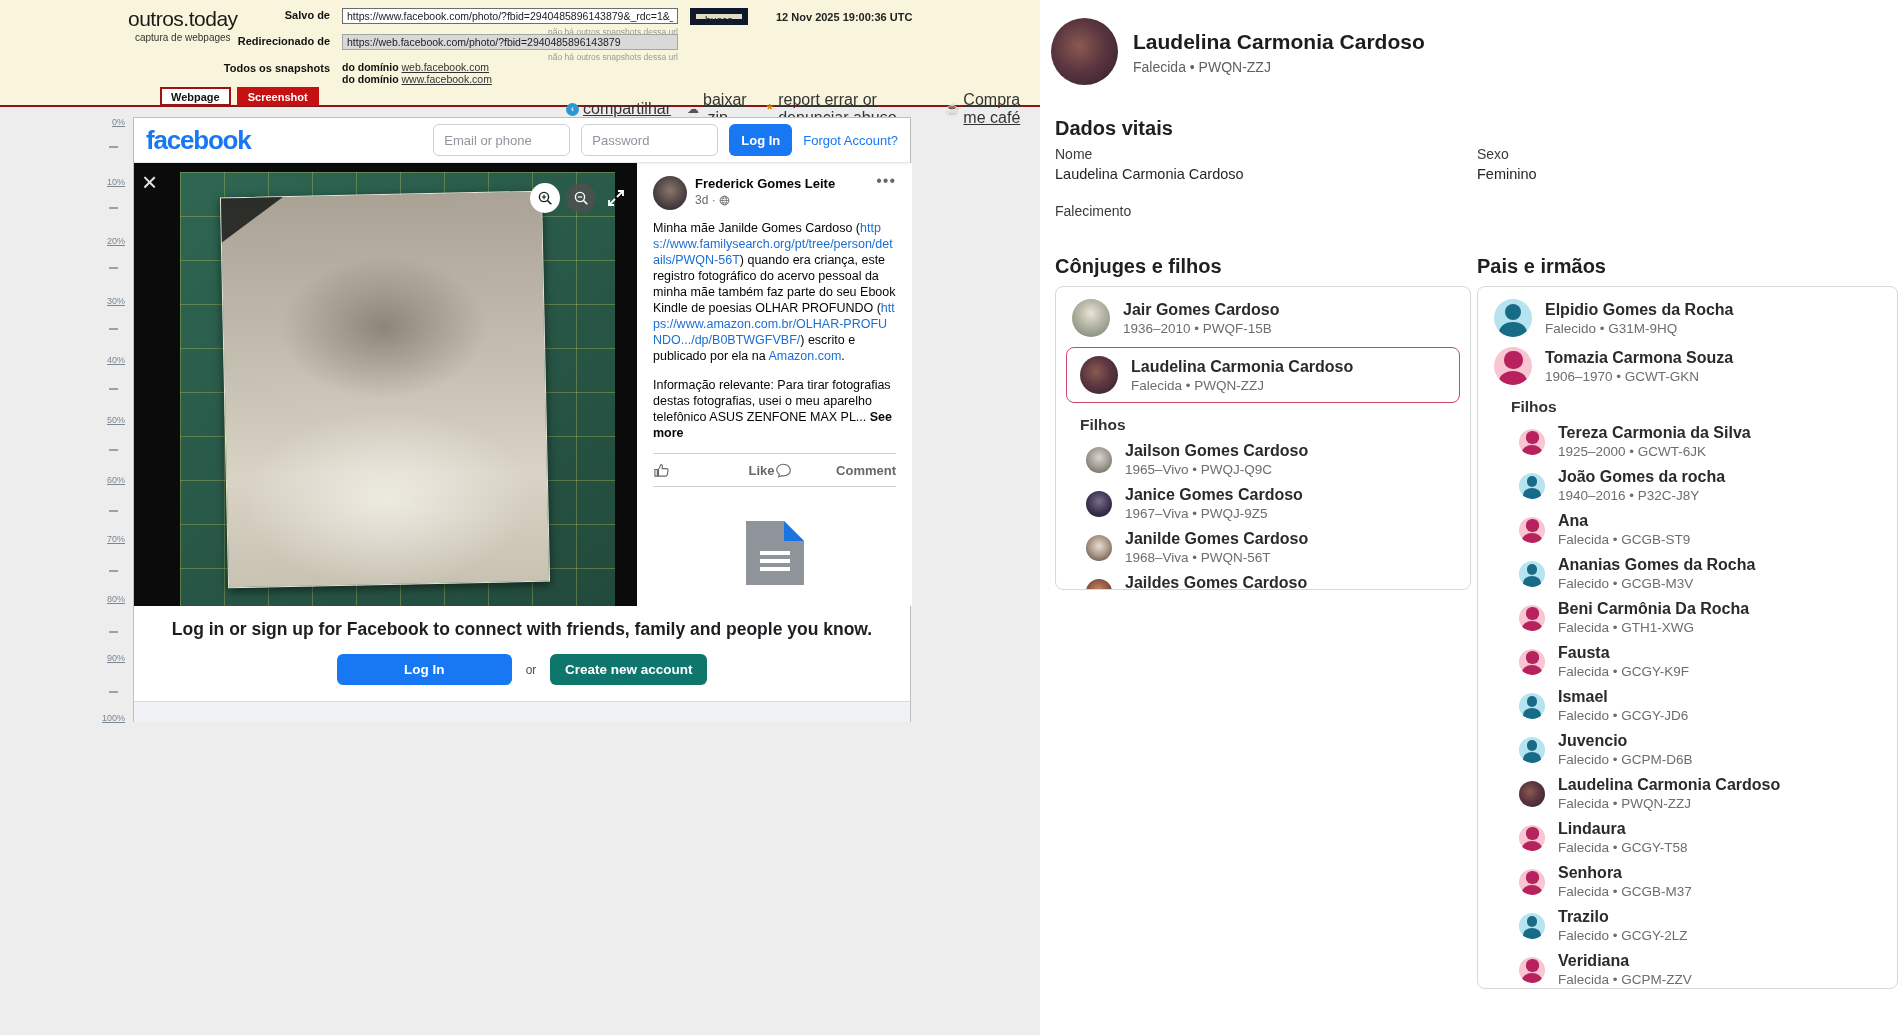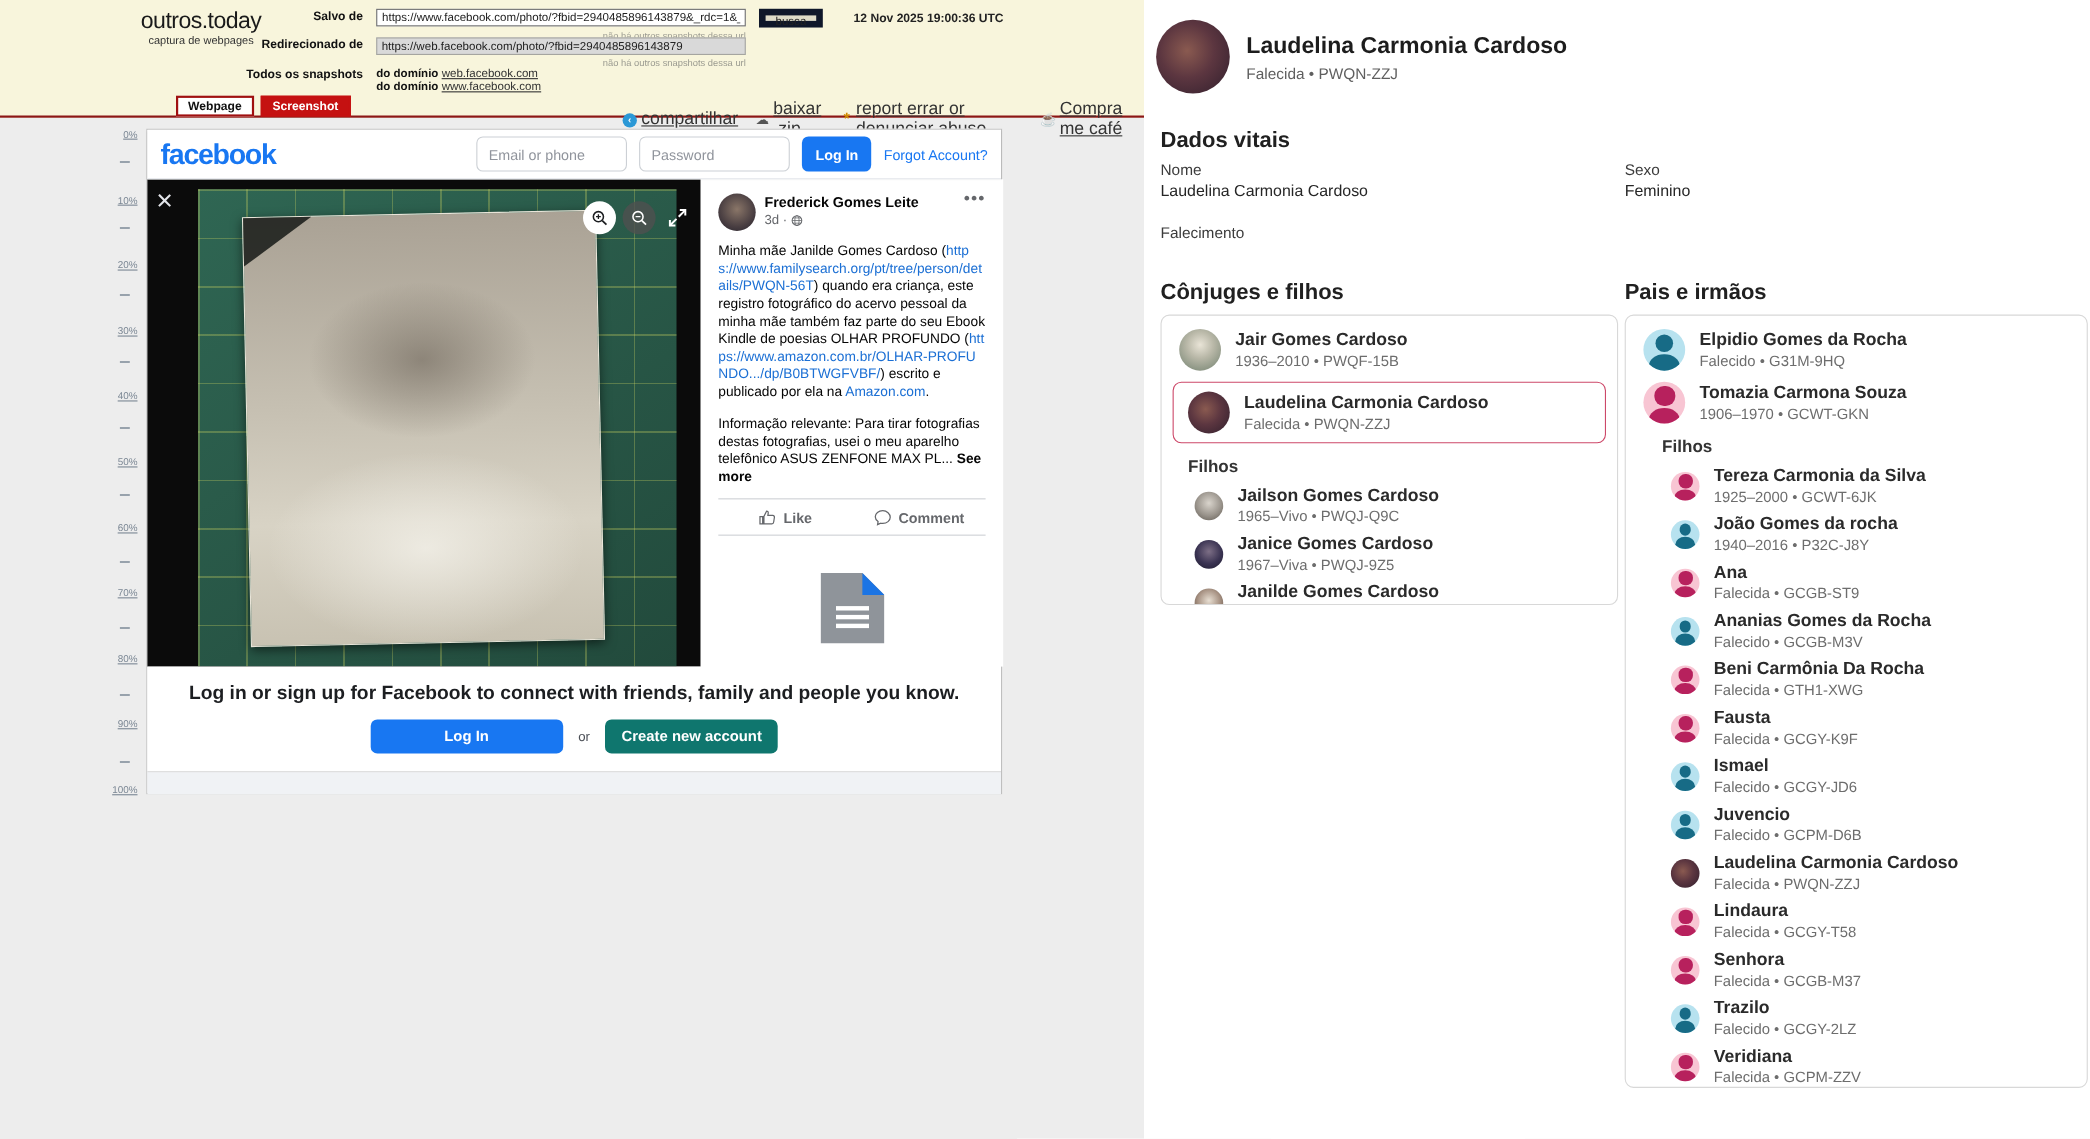--- a/index.html
+++ b/index.html
@@ -86,21 +86,21 @@
   .post-avatar{width:34px;height:34px}
   .post-hname{font-size:13px;font-weight:bold;color:#050505}
   .post-meta{font-size:12px;color:#65676b;display:flex;align-items:center;gap:3px;margin-top:2px}
   .post-dots{margin-left:auto;color:#65676b;font-size:16px;letter-spacing:1px;cursor:pointer;line-height:10px}
   .post-body{margin-top:10px;font-size:12.5px;line-height:1.28;color:#050505;word-wrap:break-word}
   .post-body .link{color:#1b6fd4;cursor:pointer;word-break:break-all}
   .post-p2{margin-top:13px;font-size:12.5px;line-height:1.28;color:#050505}
   .see-more{font-weight:bold;cursor:pointer}
   .post-actions{margin-top:12px;border-top:1px solid #ced0d4;border-bottom:1px solid #ced0d4;
     height:34px;display:flex}
-  .action-btn{flex:1;display:flex;align-items:center;justify-content:center;gap:6px;
+  .action-btn{flex:1;display:flex;align-items:center;justify-content:space-between;gap:6px;
     font-size:13px;font-weight:bold;color:#65676b;cursor:pointer}
   .empty-state{margin-top:34px;text-align:center}
 
   .fb-banner{position:absolute;left:0;top:488px;width:776px;height:95px;background:#fff;text-align:center}
   .banner-text{margin-top:13px;font-size:17.5px;font-weight:600;color:#1c1e21}
   .banner-btns{margin-top:14px;display:flex;align-items:center;justify-content:center;gap:14px}
   .btn-login{width:175px;height:31px;background:#1877f2;color:#fff;font-weight:bold;font-size:13.5px;
     border:none;border-radius:6px;cursor:pointer}
   .btn-or{font-size:12px;color:#4b4f56}
   .btn-signup{width:157px;height:31px;background:#0f766e;color:#fff;font-weight:bold;font-size:13.5px;
@@ -112,21 +112,21 @@
   .profile-header{position:absolute;left:11px;top:18px;display:flex;gap:15px}
   .profile-avatar{width:67px;height:67px}
   .profile-name{font-size:21px;font-weight:bold;color:#1d1d1d;margin-top:12px}
   .profile-sub{font-size:14px;color:#5f5f5f;margin-top:5px}
   .sec-h{position:absolute;font-size:20px;font-weight:bold;color:#202020}
   .fld-l{position:absolute;font-size:14px;font-weight:normal;color:#3b3b3b}
   .fld-v{position:absolute;font-size:14.5px;color:#262626}
 
   .fs-card{position:absolute;background:#fff;border:1px solid #d8d8d8;border-radius:8px;
     padding-top:2px;overflow:hidden}
-  .card-spouses{left:15px;top:286px;width:416px;height:264px}
+  .card-spouses{left:15px;top:286px;width:416px;height:304px}
   .card-parents{left:437px;top:286px;width:421px;height:703px}
   .person-row{display:flex;align-items:center;gap:13px;cursor:pointer}
   .row-pad{margin:10px 16px 0}
   .pname{font-size:16px;font-weight:bold;color:#2a2a2a;line-height:19px}
   .psub{font-size:13.5px;color:#6d6d6d;line-height:17px;margin-top:1px}
   .sel-box{margin:10px 10px 0;border:1px solid #cd4869;border-radius:8px;padding:8px 13px;cursor:pointer}
   .filhos-label{font-size:15.5px;font-weight:600;color:#333}
   .card-spouses .filhos-label{margin:13px 0 0 24px}
   .card-parents .filhos-label{margin:13px 0 0 33px}
   .rows-sm{display:block}

